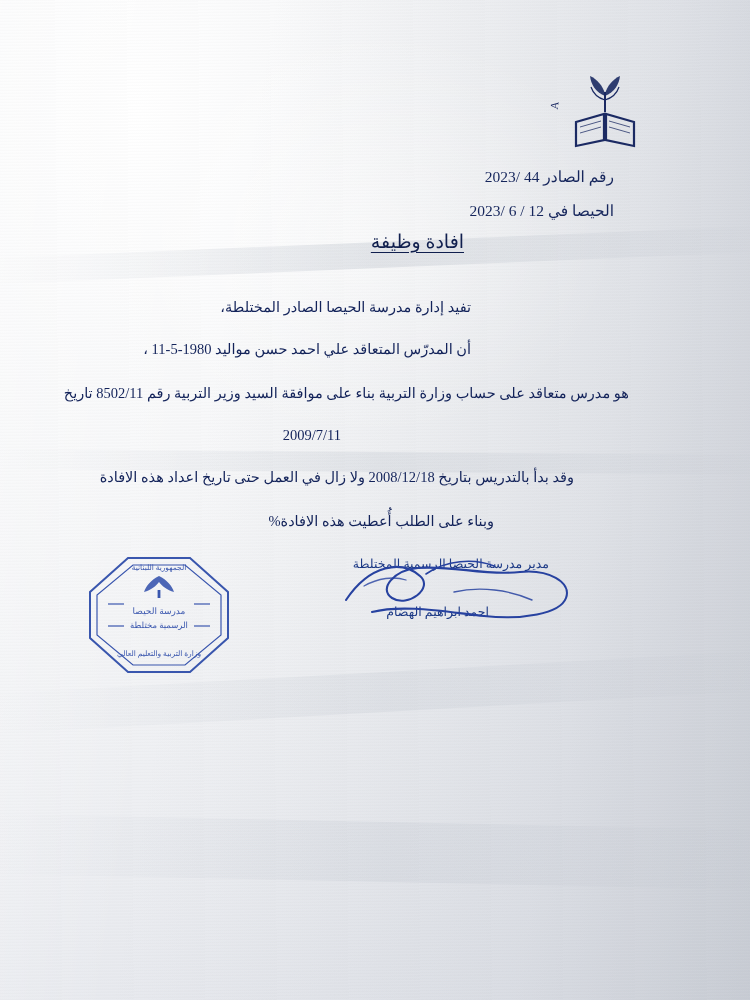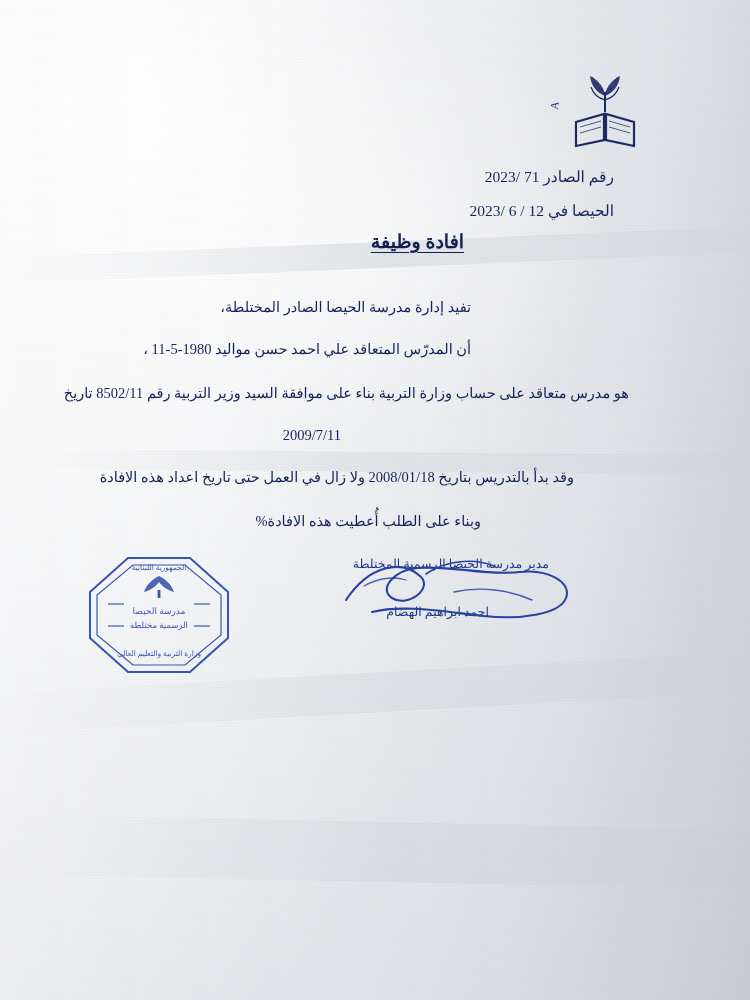--- a/index.html
+++ b/index.html
@@ -90,41 +90,41 @@
   }
   #ref-number { top: 150px; }
   #ref-date   { top: 184px; }
 
   
   #doc-title {
     position: absolute;
     right: 300px;
     top: 212px;
     font-size: 19px;
-    font-weight: bold;
+    font-weight: normal;
     color: #101f4e;
     text-decoration: underline;
     text-underline-offset: 4px;
     letter-spacing: 1.2px;
   }
 
   
   .para {
     position: absolute;
     font-size: 14.5px;
     line-height: 1.6;
     color: #13235a;
     white-space: nowrap;
   }
   #p1 { right: 293px; top: 278px; }
   #p2 { right: 293px; top: 320px; }
   #p3 { right: 135px; top: 364px; }
   #p4 { right: 423px; top: 406px; }
   #p5 { right: 190px; top: 448px; }
-  #p6 { right: 283px; top: 492px; }
+  #p6 { right: 270px; top: 492px; }
 
   
   #sig-title {
     position: absolute;
     right: 215px;
     top: 538px;
     font-size: 12.5px;
     color: #1d3a86;
     white-space: nowrap;
   }
@@ -197,30 +197,30 @@
         <path d="M34,79 L55,73 M34,85 L55,79 M63,73 L84,79 M63,79 L84,85" stroke="#1b2a63" stroke-width="1" opacity=".75"></path>
 
         <path d="M59,64 L59,44" stroke="#1b2a63" stroke-width="2"></path>
         <path d="M59,48 C49,44 45,36 44,28 C51,31 57,38 59,46 Z" fill="#1b2a63" opacity=".9"></path>
         <path d="M59,48 C69,44 73,36 74,28 C67,31 61,38 59,46 Z" fill="#1b2a63" opacity=".9"></path>
         <path d="M59,52 C52,50 47,45 45,39" stroke="#1b2a63" stroke-width="1.2" fill="none"></path>
         <path d="M59,52 C66,50 71,45 73,39" stroke="#1b2a63" stroke-width="1.2" fill="none"></path>
       </svg>
     </div>
 
-    <div class="ref-line" id="ref-number">رقم الصادر  71  /2023</div>
+    <div class="ref-line" id="ref-number">رقم الصادر  44  /2023</div>
     <div class="ref-line" id="ref-date">الحيصا في 12 / 6 /2023</div>
 
     <div id="doc-title">افادة وظيفة</div>
 
     <div class="para" id="p1">تفيد إدارة مدرسة الحيصا الصادر المختلطة،</div>
     <div class="para" id="p2">أن المدرّس المتعاقد علي احمد حسن  مواليد 1980-5-11 ،</div>
     <div class="para" id="p3">هو مدرس متعاقد على حساب وزارة التربية بناء على موافقة السيد وزير التربية رقم 8502/11 تاريخ</div>
     <div class="para" id="p4">2009/7/11</div>
-    <div class="para" id="p5">وقد بدأ بالتدريس بتاريخ 2008/01/18 ولا زال في العمل حتى تاريخ اعداد هذه الافادة</div>
+    <div class="para" id="p5">وقد بدأ بالتدريس بتاريخ 2008/12/18 ولا زال في العمل حتى تاريخ اعداد هذه الافادة</div>
     <div class="para" id="p6">وبناء  على الطلب أُعطيت هذه الافادة%</div>
 
     <div id="sig-title">مدير مدرسة الحيصا الرسمية المختلطة</div>
     <div id="sig-name">احمد ابراهيم الهضام</div>
 
     <svg id="scribble" viewBox="0 0 260 90" aria-hidden="true">
       <g fill="none" stroke="#2742a0" stroke-width="2.1" stroke-linecap="round">
         <path d="M12,54 C36,18 68,14 86,30 C100,42 74,62 58,52 C44,43 60,24 84,22 C118,19 150,30 186,26 C214,23 238,36 232,52 C226,68 188,74 150,70 C112,66 70,58 38,66"></path>
         <path d="M92,28 C112,14 140,12 160,20" stroke-width="1.6"></path>
         <path d="M120,46 C146,40 176,44 198,54" stroke-width="1.4" opacity=".85"></path>

